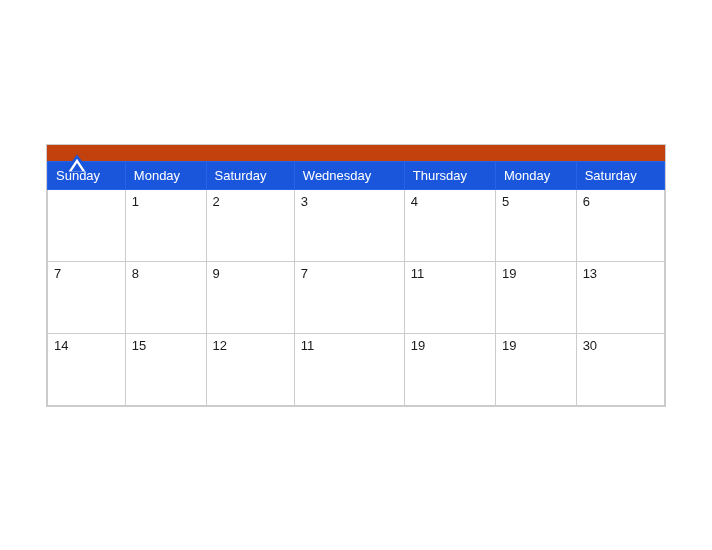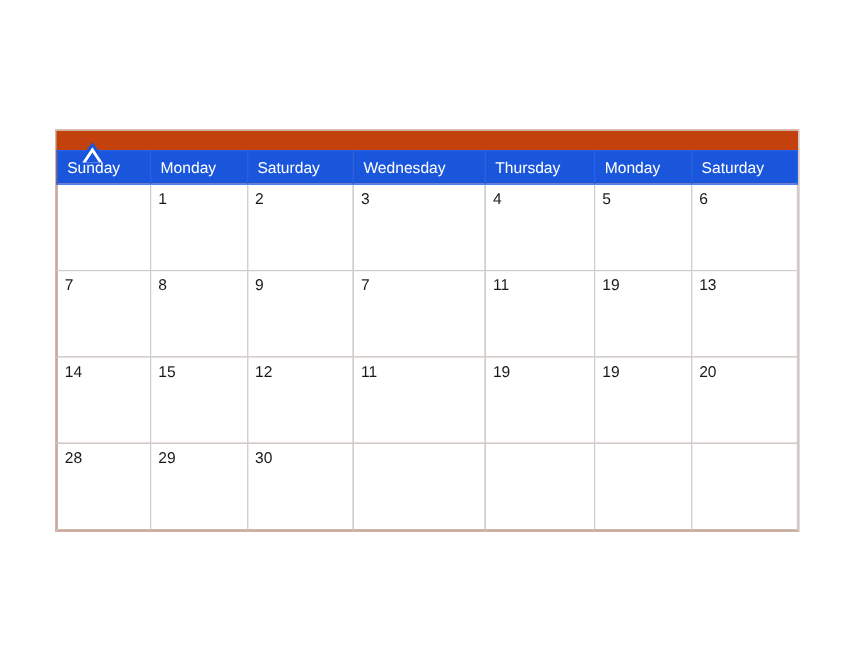--- a/index.html
+++ b/index.html
@@ -140,26 +140,17 @@
           <td><span class="day-num">19</span></td>
           <td><span class="day-num">13</span></td>
         </tr>
         <tr>
           <td><span class="day-num">14</span></td>
           <td><span class="day-num">15</span></td>
           <td><span class="day-num">12</span></td>
           <td><span class="day-num">11</span></td>
           <td><span class="day-num">19</span></td>
           <td><span class="day-num">19</span></td>
-          <td><span class="day-num">20</span></td>
-        </tr>
-        <tr>
-          <td><span class="day-num">28</span></td>
-          <td><span class="day-num">29</span></td>
           <td><span class="day-num">30</span></td>
-          <td class="empty"></td>
-          <td class="empty"></td>
-          <td class="empty"></td>
-          <td class="empty"></td>
         </tr>
       </tbody>
   </table>
 </div>
 
 </body></html>

